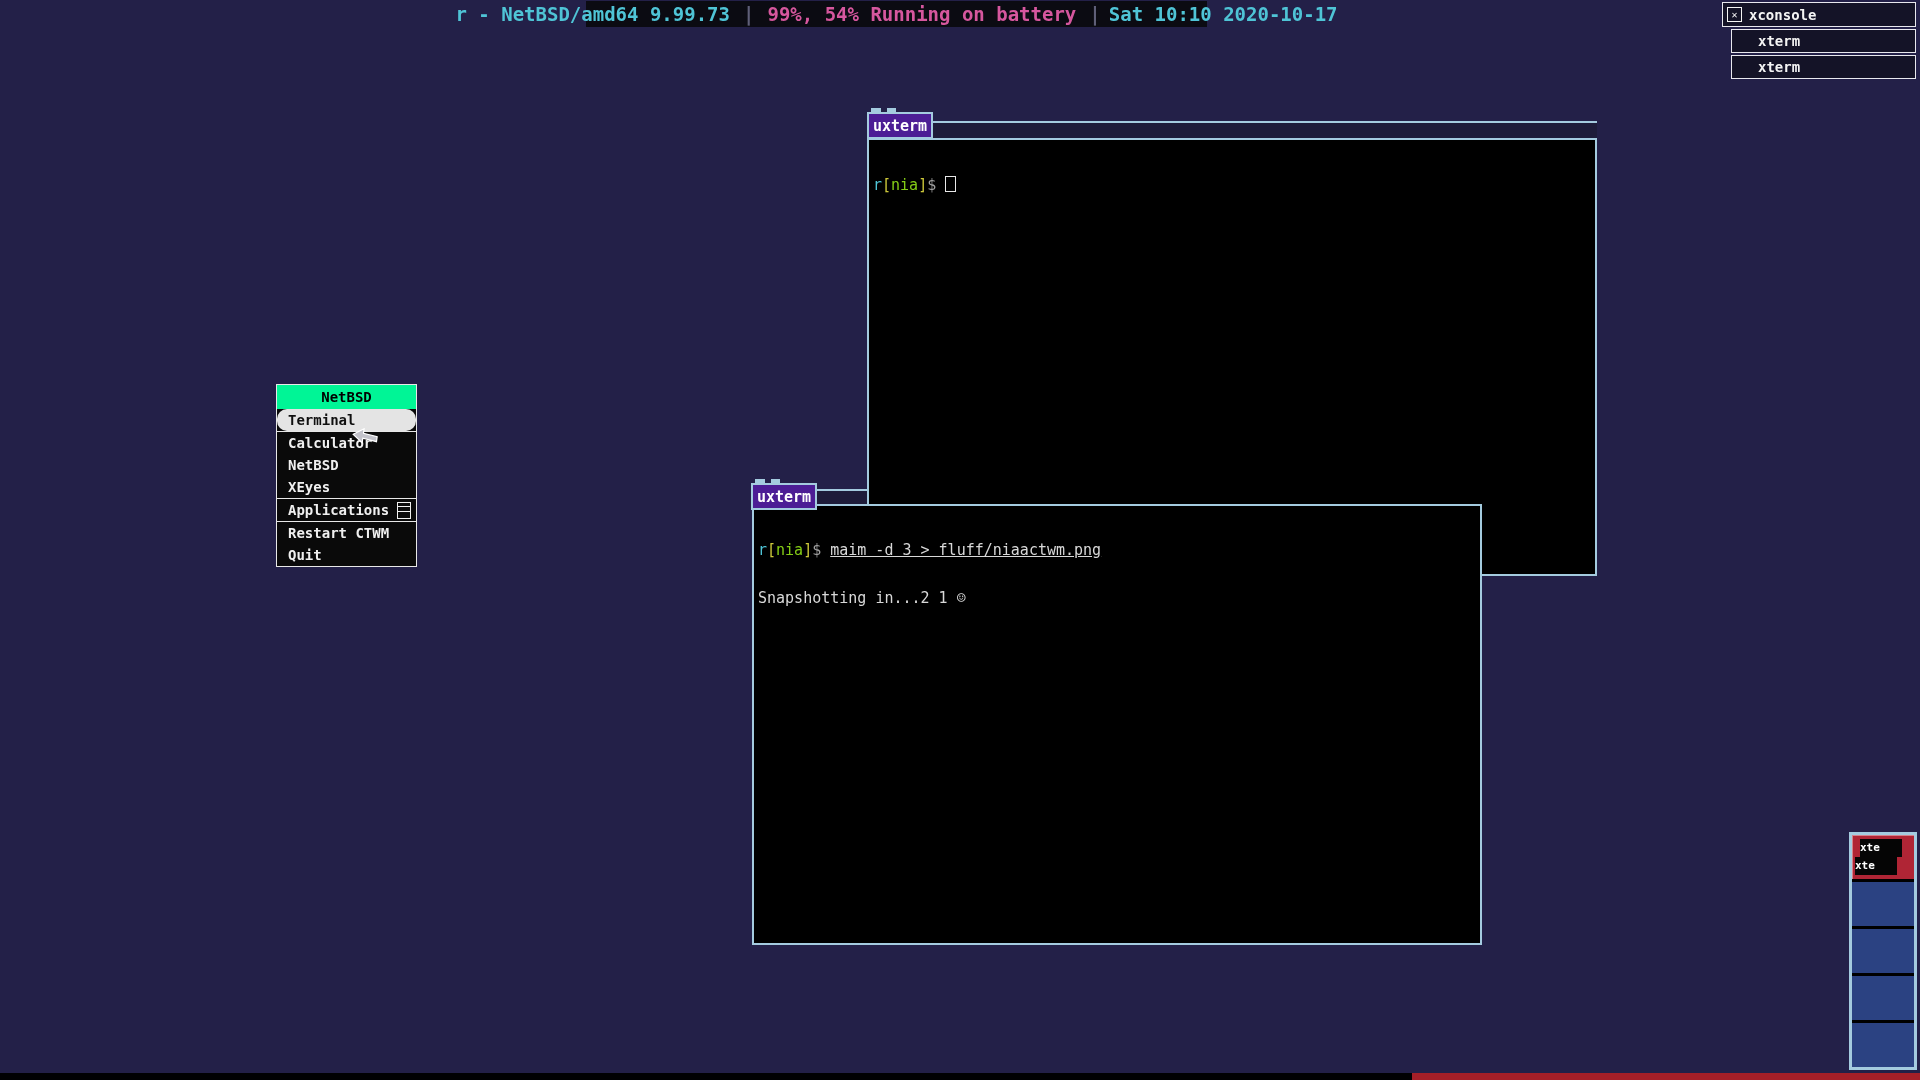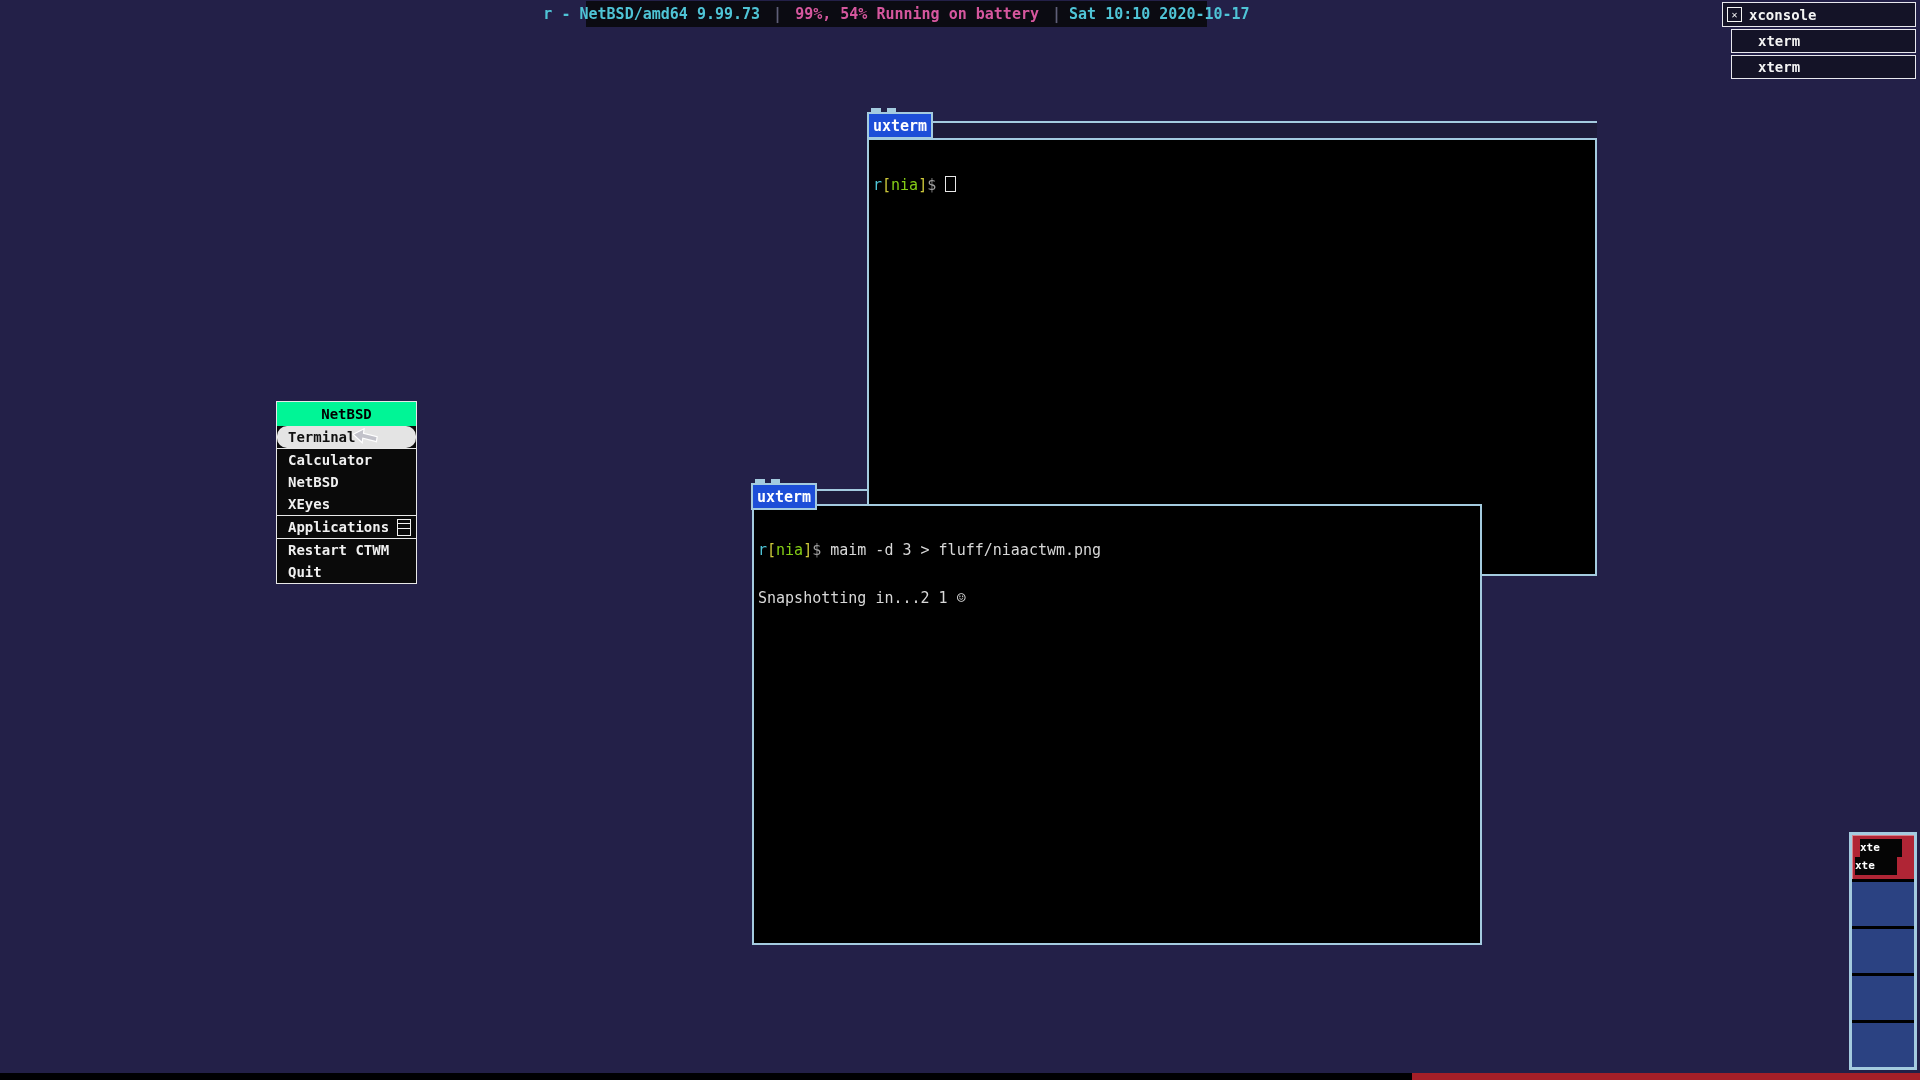--- a/index.html
+++ b/index.html
@@ -9,21 +9,21 @@
     font-family:"DejaVu Sans Mono",monospace;
   }
   #screen{position:relative;width:1920px;height:1080px;}
   .abs{position:absolute;}
 
   
   .topbar{
     left:586px;top:1px;width:621px;height:26px;
     background:#0b0b12;
     display:flex;align-items:center;justify-content:center;
-    font-size:15px;font-weight:bold;white-space:pre;
+    font-size:19px;font-weight:bold;white-space:pre;
   }
   .tb-cyan{color:#4fc4d6;}
   .tb-pink{color:#d6579e;}
   .tb-sep{color:#5f5f78;margin:0 13px;}
   .tb-sep2{color:#5f5f78;margin:0 8px 0 13px;}
 
   
   .iconmgr-item{
     background:#141327;border:1px solid #e8e8ee;
     color:#f4f4f4;font-size:14px;font-weight:bold;
@@ -33,21 +33,21 @@
   .im-2{left:1731px;top:29px;width:185px;height:24px;padding-left:26px;}
   .im-3{left:1731px;top:55px;width:185px;height:24px;padding-left:26px;}
   .im-xicon{
     width:13px;height:13px;border:1px solid #f4f4f4;
     font-size:10px;line-height:13px;text-align:center;
     margin-right:7px;color:#f4f4f4;
   }
 
   
   .menu{
-    left:276px;top:401px;width:141px;
+    left:276px;top:384px;width:141px;
     background:#0a0a0a;border:1px solid #e8e8e8;
     z-index:10;box-sizing:border-box;
   }
   .menu-header{
     height:24px;background:#00f596;color:#000;
     display:flex;align-items:center;justify-content:center;
     font-size:14px;font-weight:bold;
   }
   .menu-item{
     height:22px;display:flex;align-items:center;
@@ -59,21 +59,21 @@
   .submenu-icon{
     position:absolute;right:5px;top:3px;
     width:12px;height:15px;border:1px solid #f0f0f0;
     background:
       linear-gradient(#0a0a0a 3px,#f0f0f0 3px,#f0f0f0 4px,#0a0a0a 4px,#0a0a0a 8px,#f0f0f0 8px,#f0f0f0 9px,#0a0a0a 9px) ;
   }
   .cursor-arrow{left:352px;top:428px;z-index:12;}
 
   
   .win-tab{
-    background:#1d4ed8;border:2px solid #a4cbdf;
+    background:#4c1d95;border:2px solid #a4cbdf;
     color:#fff;font-size:15px;font-weight:bold;
     display:flex;align-items:center;justify-content:center;
     box-sizing:border-box;
   }
   .tab-1{left:867px;top:112px;width:66px;height:27px;z-index:3;}
   .tab-2{left:751px;top:483px;width:66px;height:27px;z-index:5;}
   .win-strip{background:#1e1c3a;border-top:2px solid #a4cbdf;box-sizing:border-box;}
   .strip-1{left:867px;top:121px;width:730px;height:17px;z-index:2;}
   .strip-2{left:815px;top:489px;width:54px;height:17px;z-index:4;border-right:2px solid #a4cbdf;}
   .notch{background:#a4cbdf;z-index:6;}
@@ -149,21 +149,21 @@
     <div><span class="t-user">r</span><span class="t-br">[</span><span class="t-name">nia</span><span class="t-br">]</span><span class="t-dollar">$</span><span class="cursor-block"></span></div>
   </div>
 
   <div class="abs notch" style="left:755px;top:479px;width:10px;height:5px;"></div>
   <div class="abs notch" style="left:771px;top:479px;width:9px;height:5px;"></div>
   <div class="abs win-strip strip-2"></div>
   <div class="abs win-tab tab-2">
     <span>uxterm</span>
   </div>
   <div class="abs win-body body-2">
-    <div><span class="t-user">r</span><span class="t-br">[</span><span class="t-name">nia</span><span class="t-br">]</span><span class="t-dollar">$</span><span class="t-cmd" style="margin-left:9px;">maim -d 3 &gt; fluff/niaactwm.png</span></div>
+    <div><span class="t-user">r</span><span class="t-br">[</span><span class="t-name">nia</span><span class="t-br">]</span><span class="t-dollar">$</span><span class="t-cmd" style="margin-left:9px;text-decoration:underline;">maim -d 3 &gt; fluff/niaactwm.png</span></div>
     <div>Snapshotting in...2 1 ☺</div>
   </div>
 
   <div class="abs menu">
     <div class="menu-header">NetBSD</div>
     <div class="menu-item hl">
       <span>Terminal</span>
     </div>
     <div class="menu-sep"></div>
     <div class="menu-item">

